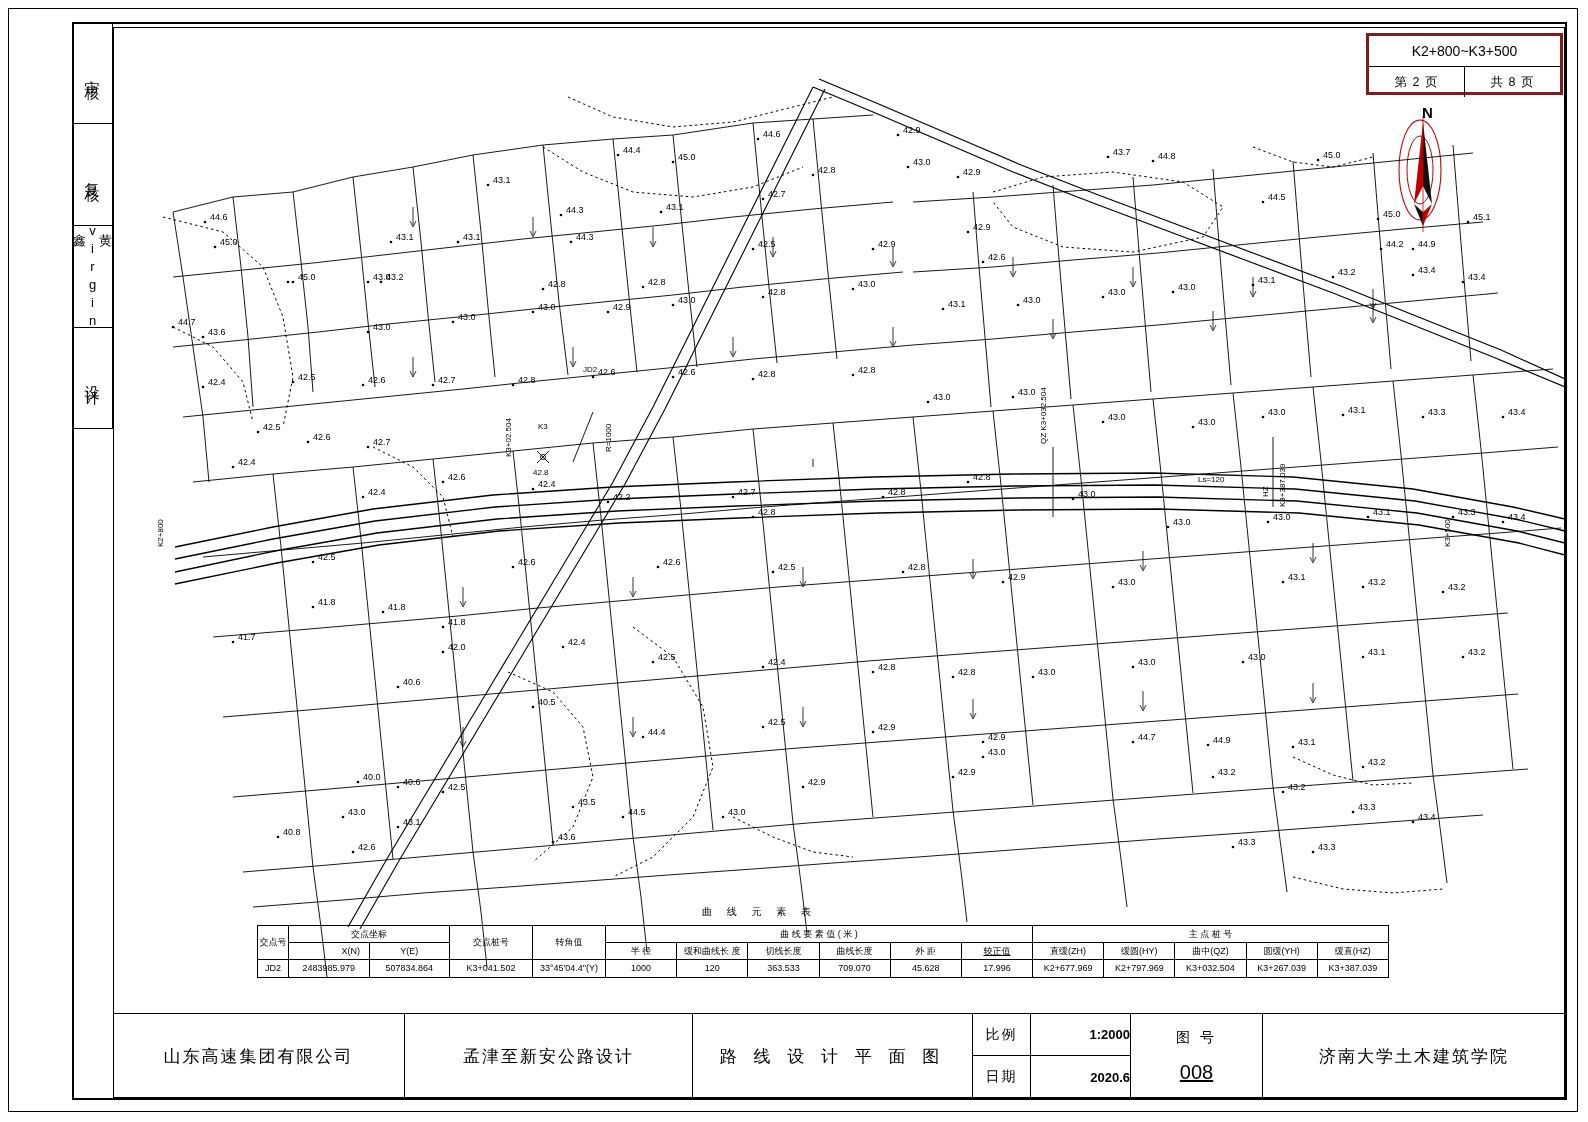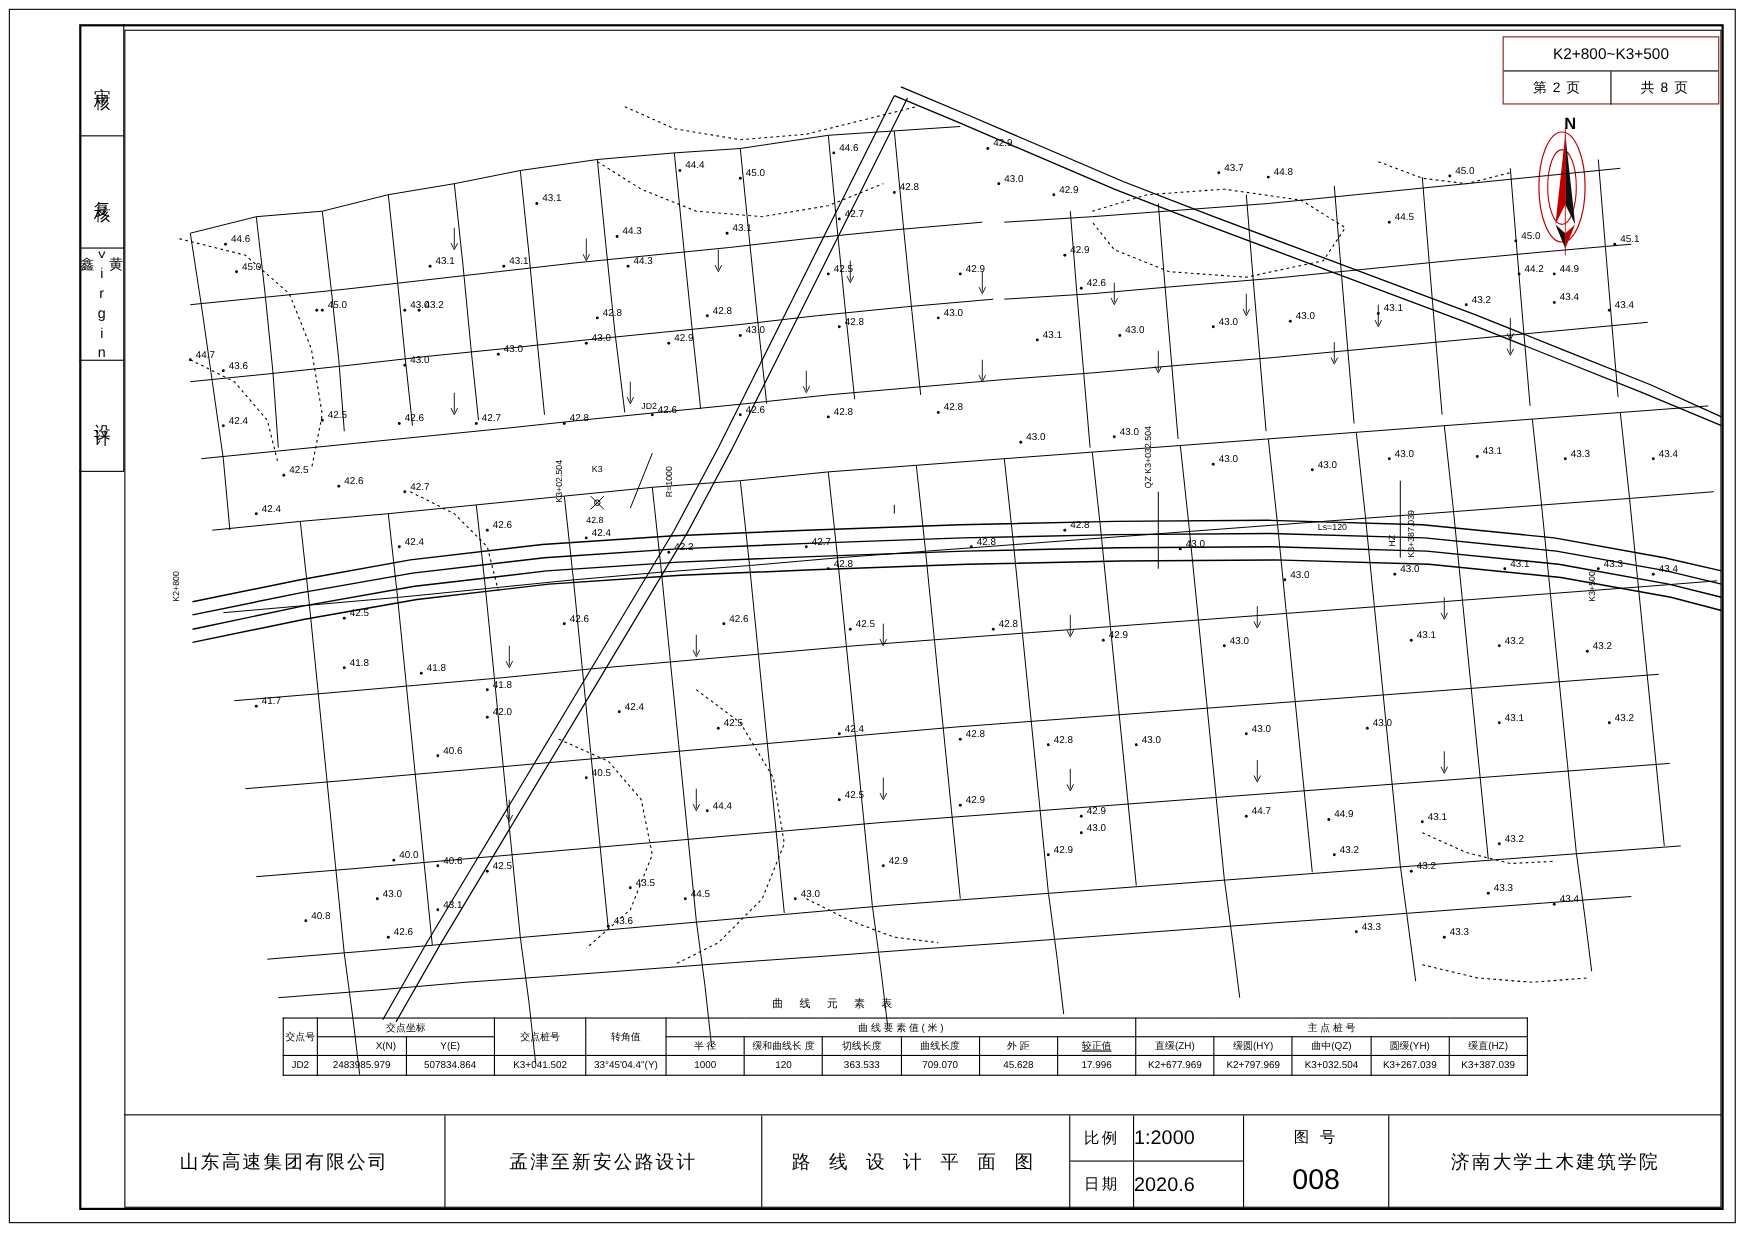--- a/index.html
+++ b/index.html
@@ -68,21 +68,21 @@
     letter-spacing: 5px;
     line-height: 1;
   }
   .vtext.small { font-size: 13px; letter-spacing: 3px; }
 
   
   .sheetbox {
     position: absolute;
     right: 25px; top: 33px;
     width: 197px; height: 62px;
-    border: 1px solid #7f1d1d;
+    border: 3px solid #7f1d1d;
     box-sizing: border-box;
     background: #fff;
   }
   .sheetbox .range {
     height: 31px;
     border-bottom: 1px solid #000;
     display: flex; align-items: center; justify-content: center;
     font-size: 14px;
     box-sizing: border-box;
   }
@@ -187,32 +187,33 @@
     text-align: left;
     font-size: 14px;
     letter-spacing: 2px;
     border-right: 1px solid #000;
     height: 100%;
     display: flex; align-items: center; justify-content: center;
     box-sizing: border-box;
   }
   .tb-scale .val {
     flex: 1;
-    text-align: left;
-    font-size: 18px;
+    text-align: right;
+    font-size: 13px;
     letter-spacing: 0;
+    font-weight: bold;
   }
   .tb-number {
     width: 132px;
     flex-direction: column;
     justify-content: center;
     letter-spacing: 0;
   }
   .tb-number .nlab { font-size: 14px; letter-spacing: 3px; }
-  .tb-number .nval { font-size: 26px; letter-spacing: 0; margin-top: 14px; }
+  .tb-number .nval { font-size: 20px; letter-spacing: 0; margin-top: 14px; text-decoration: underline; }
   .tb-school { flex: 1; }
 </style>
 </head>
 <body>
 
 <div id="sheet">
 
   <div class="outer-border"></div>
   <div class="inner-border"></div>
   <div class="map-border"></div>

